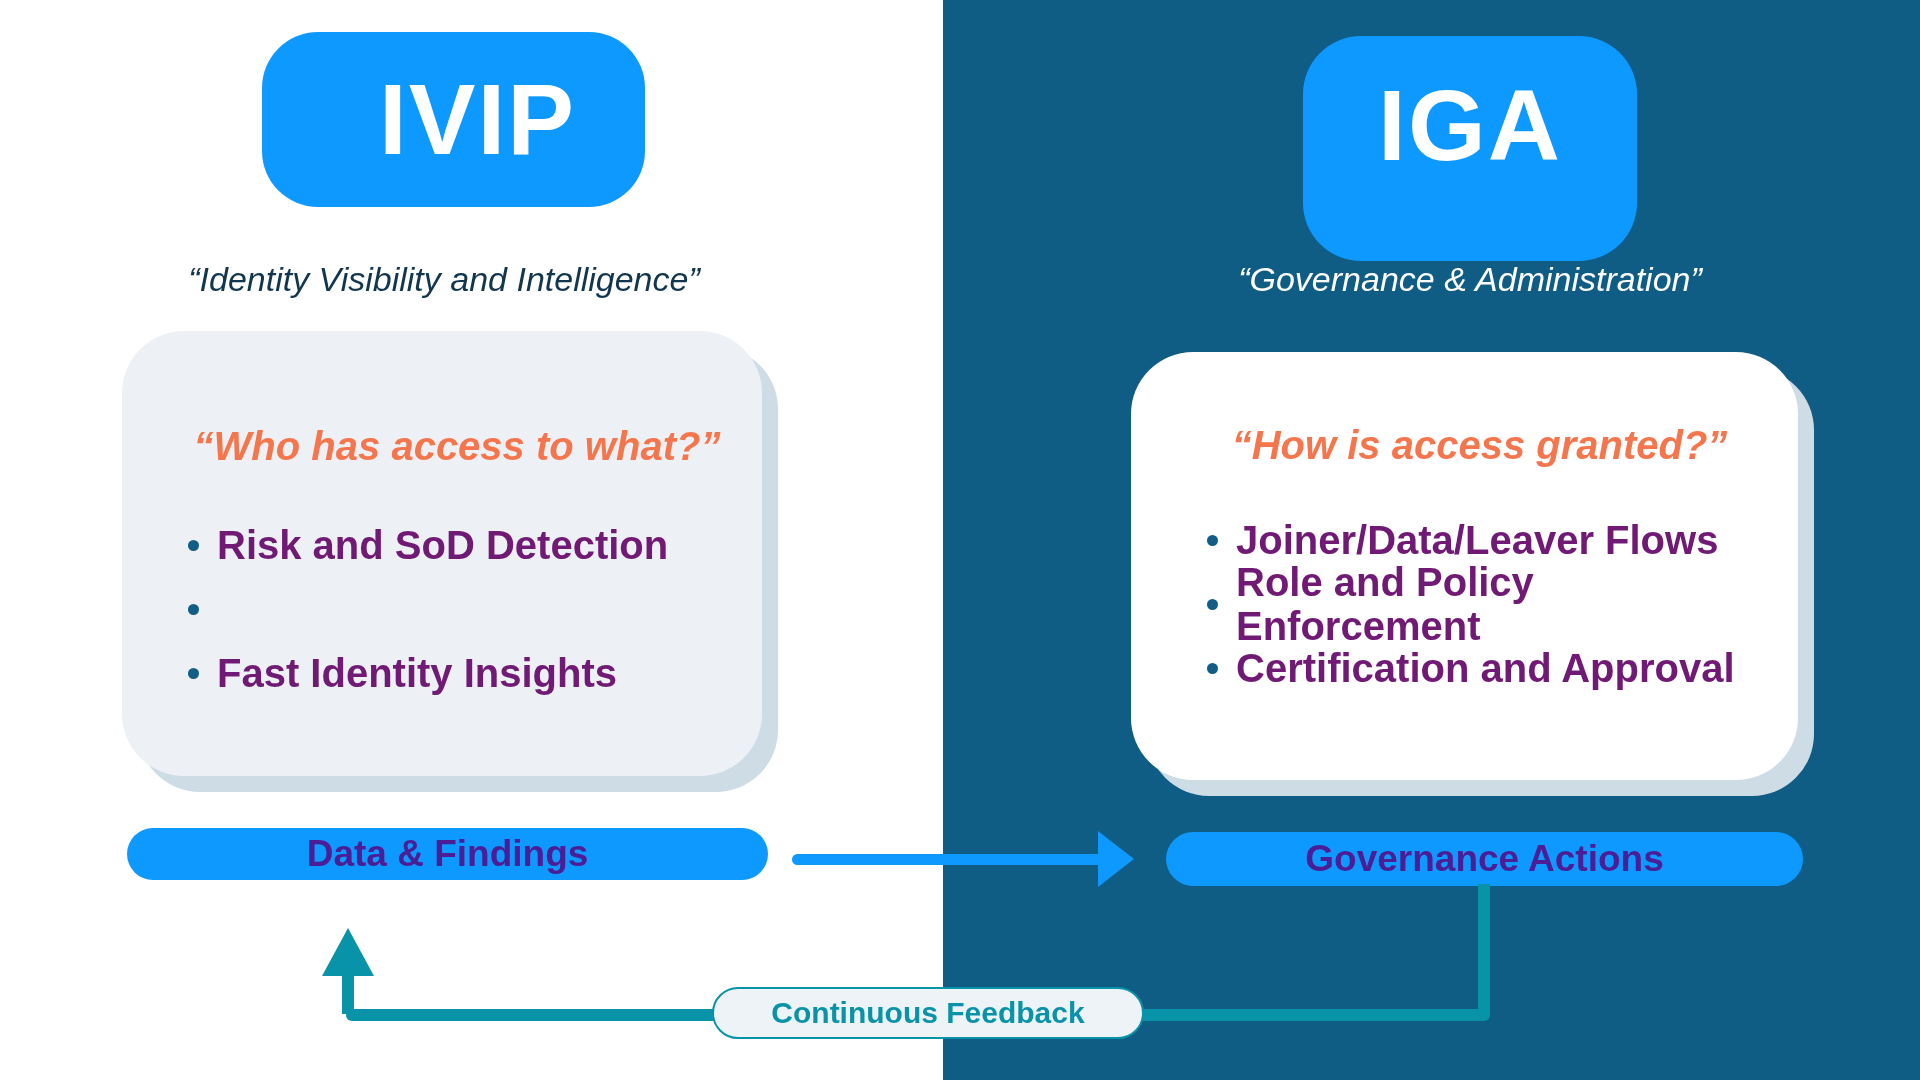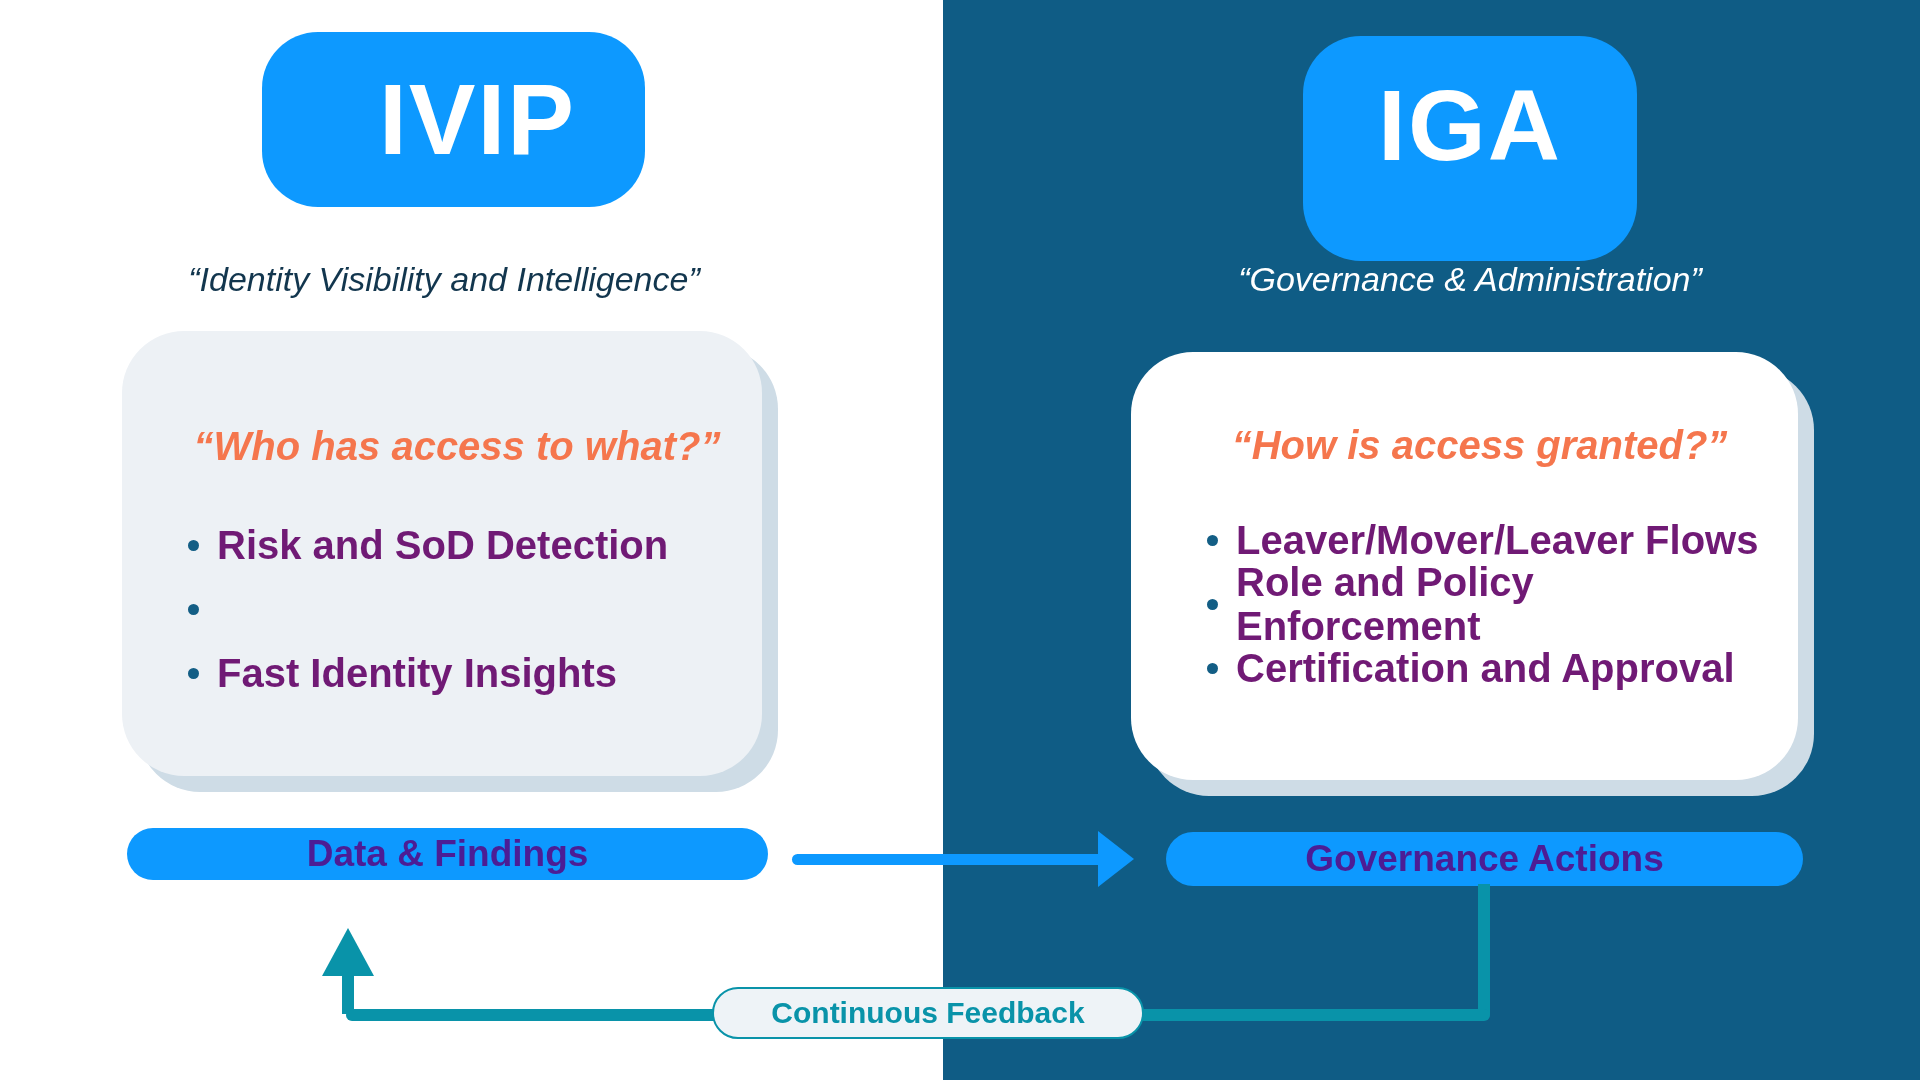--- a/index.html
+++ b/index.html
@@ -118,21 +118,21 @@
 
 <div class="abs badge badge-iga">IGA</div>
 
 <div class="abs subtitle subtitle-right">“Governance &amp; Administration”</div>
 
 <div class="abs card card-right">
   <p class="card-heading">“How is access granted?”</p>
   <div class="bullets">
     <div class="bullet-row">
       <span class="bullet-dot"></span>
-      <span class="bullet-text">Leaver/Mover/Leaver Flows</span>
+      <span class="bullet-text">Joiner/Data/Leaver Flows</span>
     </div>
     <div class="bullet-row">
       <span class="bullet-dot"></span>
       <span class="bullet-text">Role and Policy Enforcement</span>
     </div>
     <div class="bullet-row">
       <span class="bullet-dot"></span>
       <span class="bullet-text">Certification and Approval</span>
     </div>
   </div>

